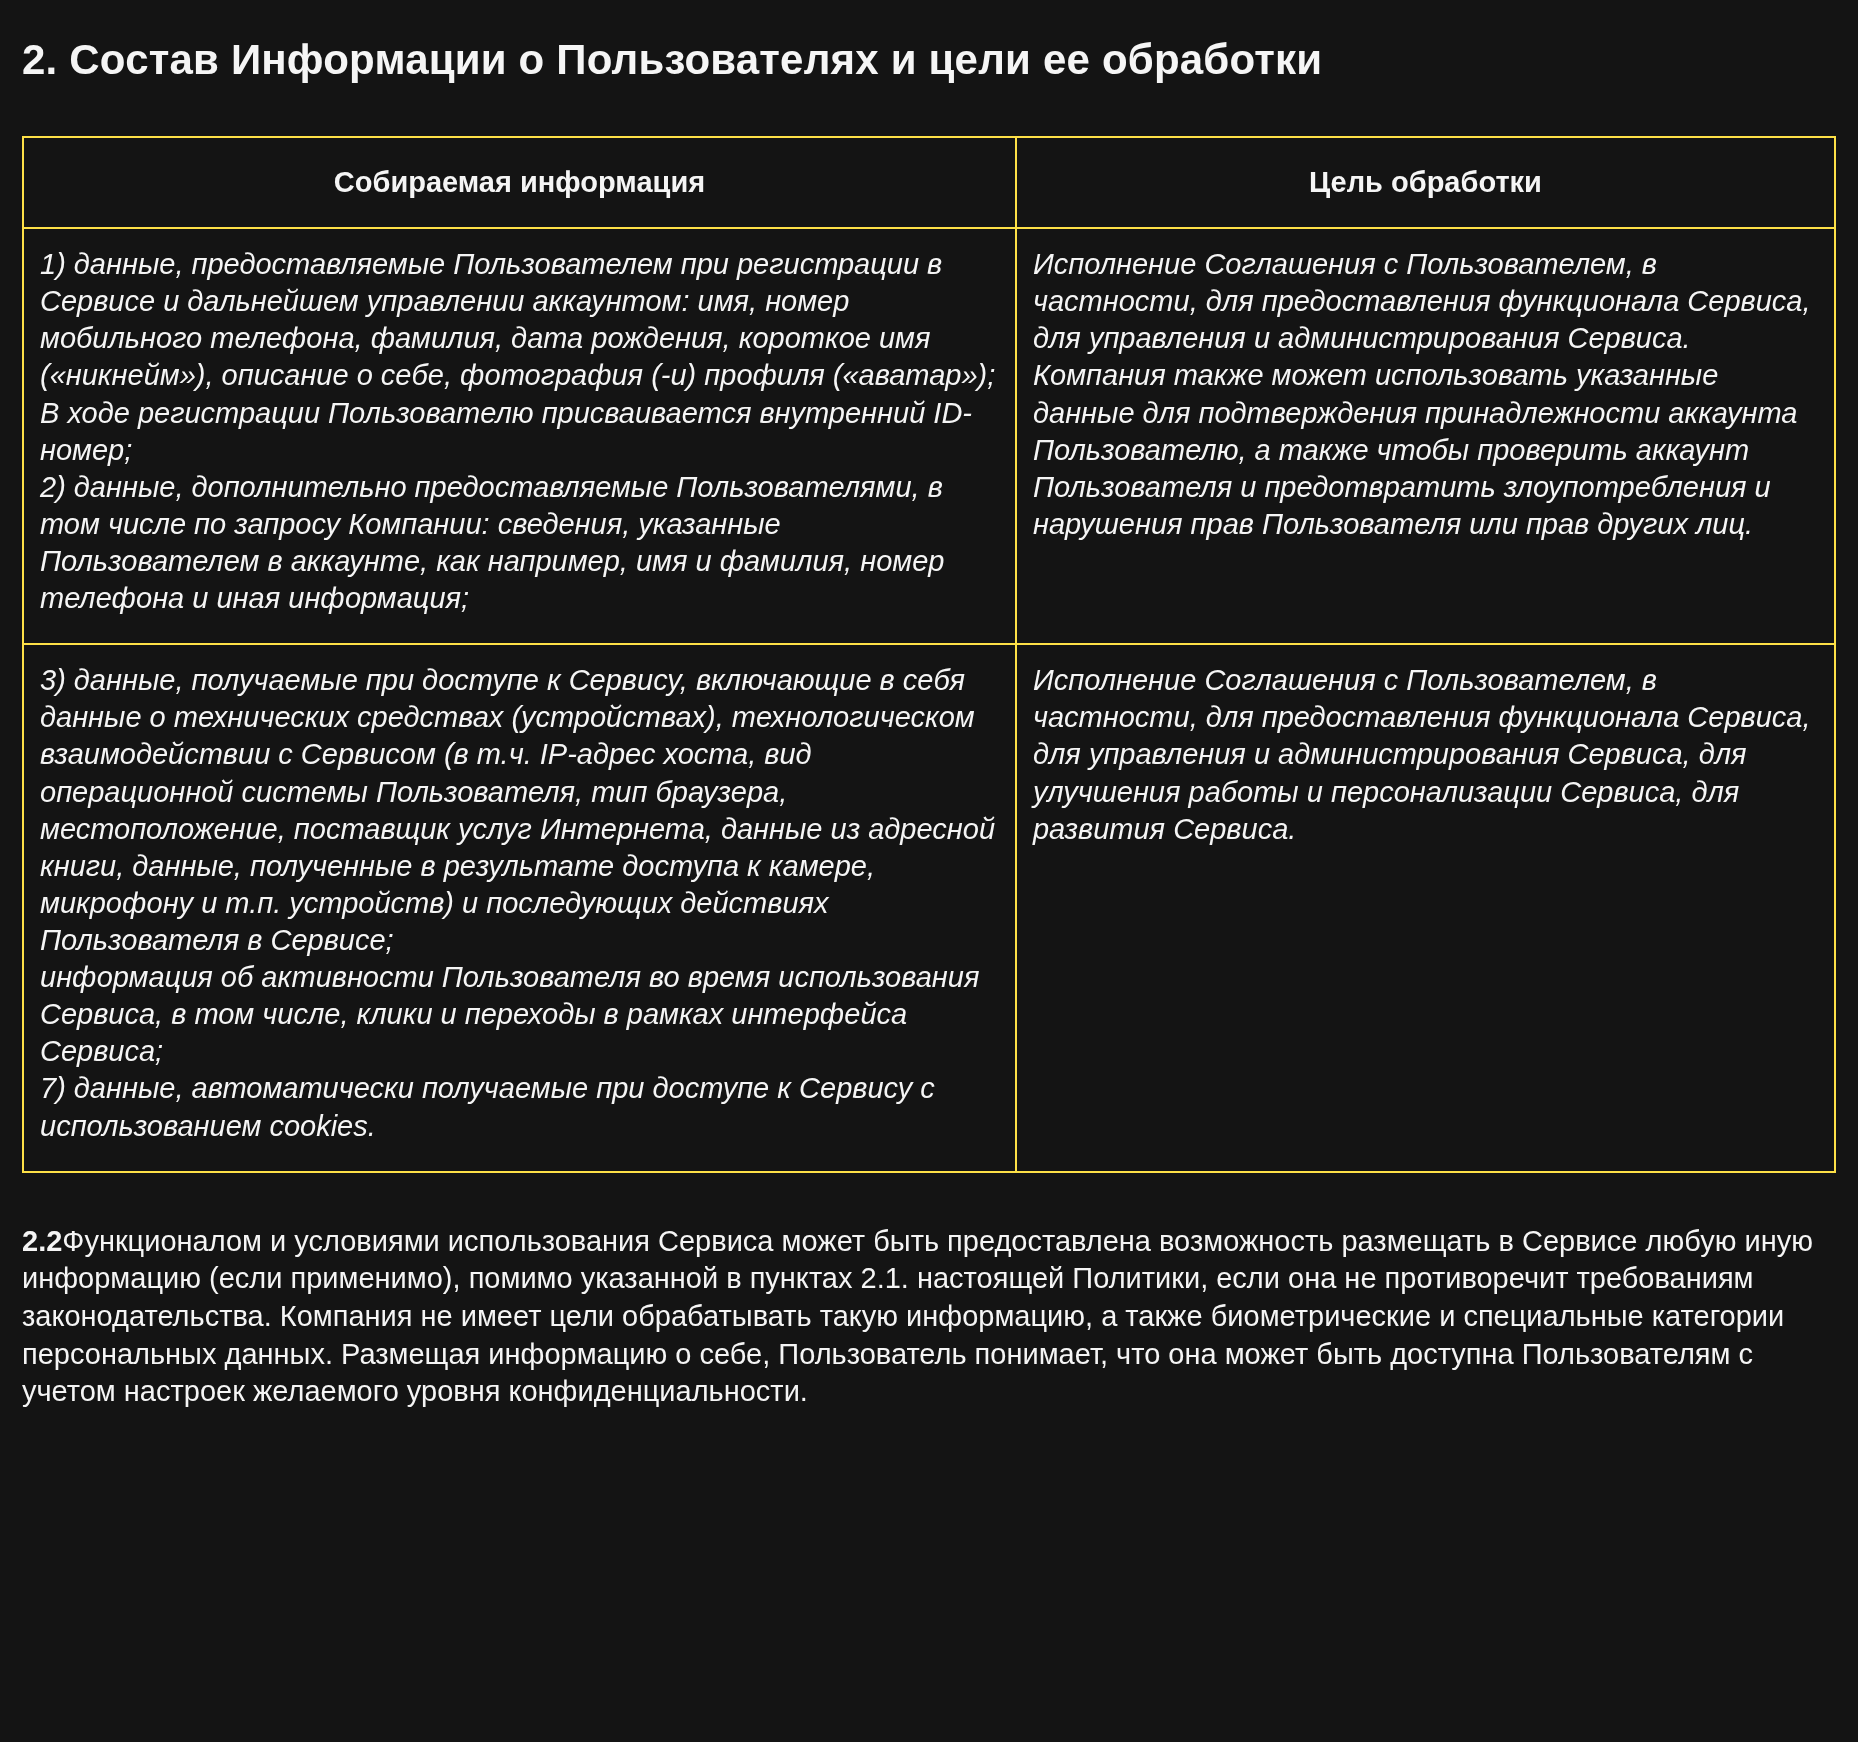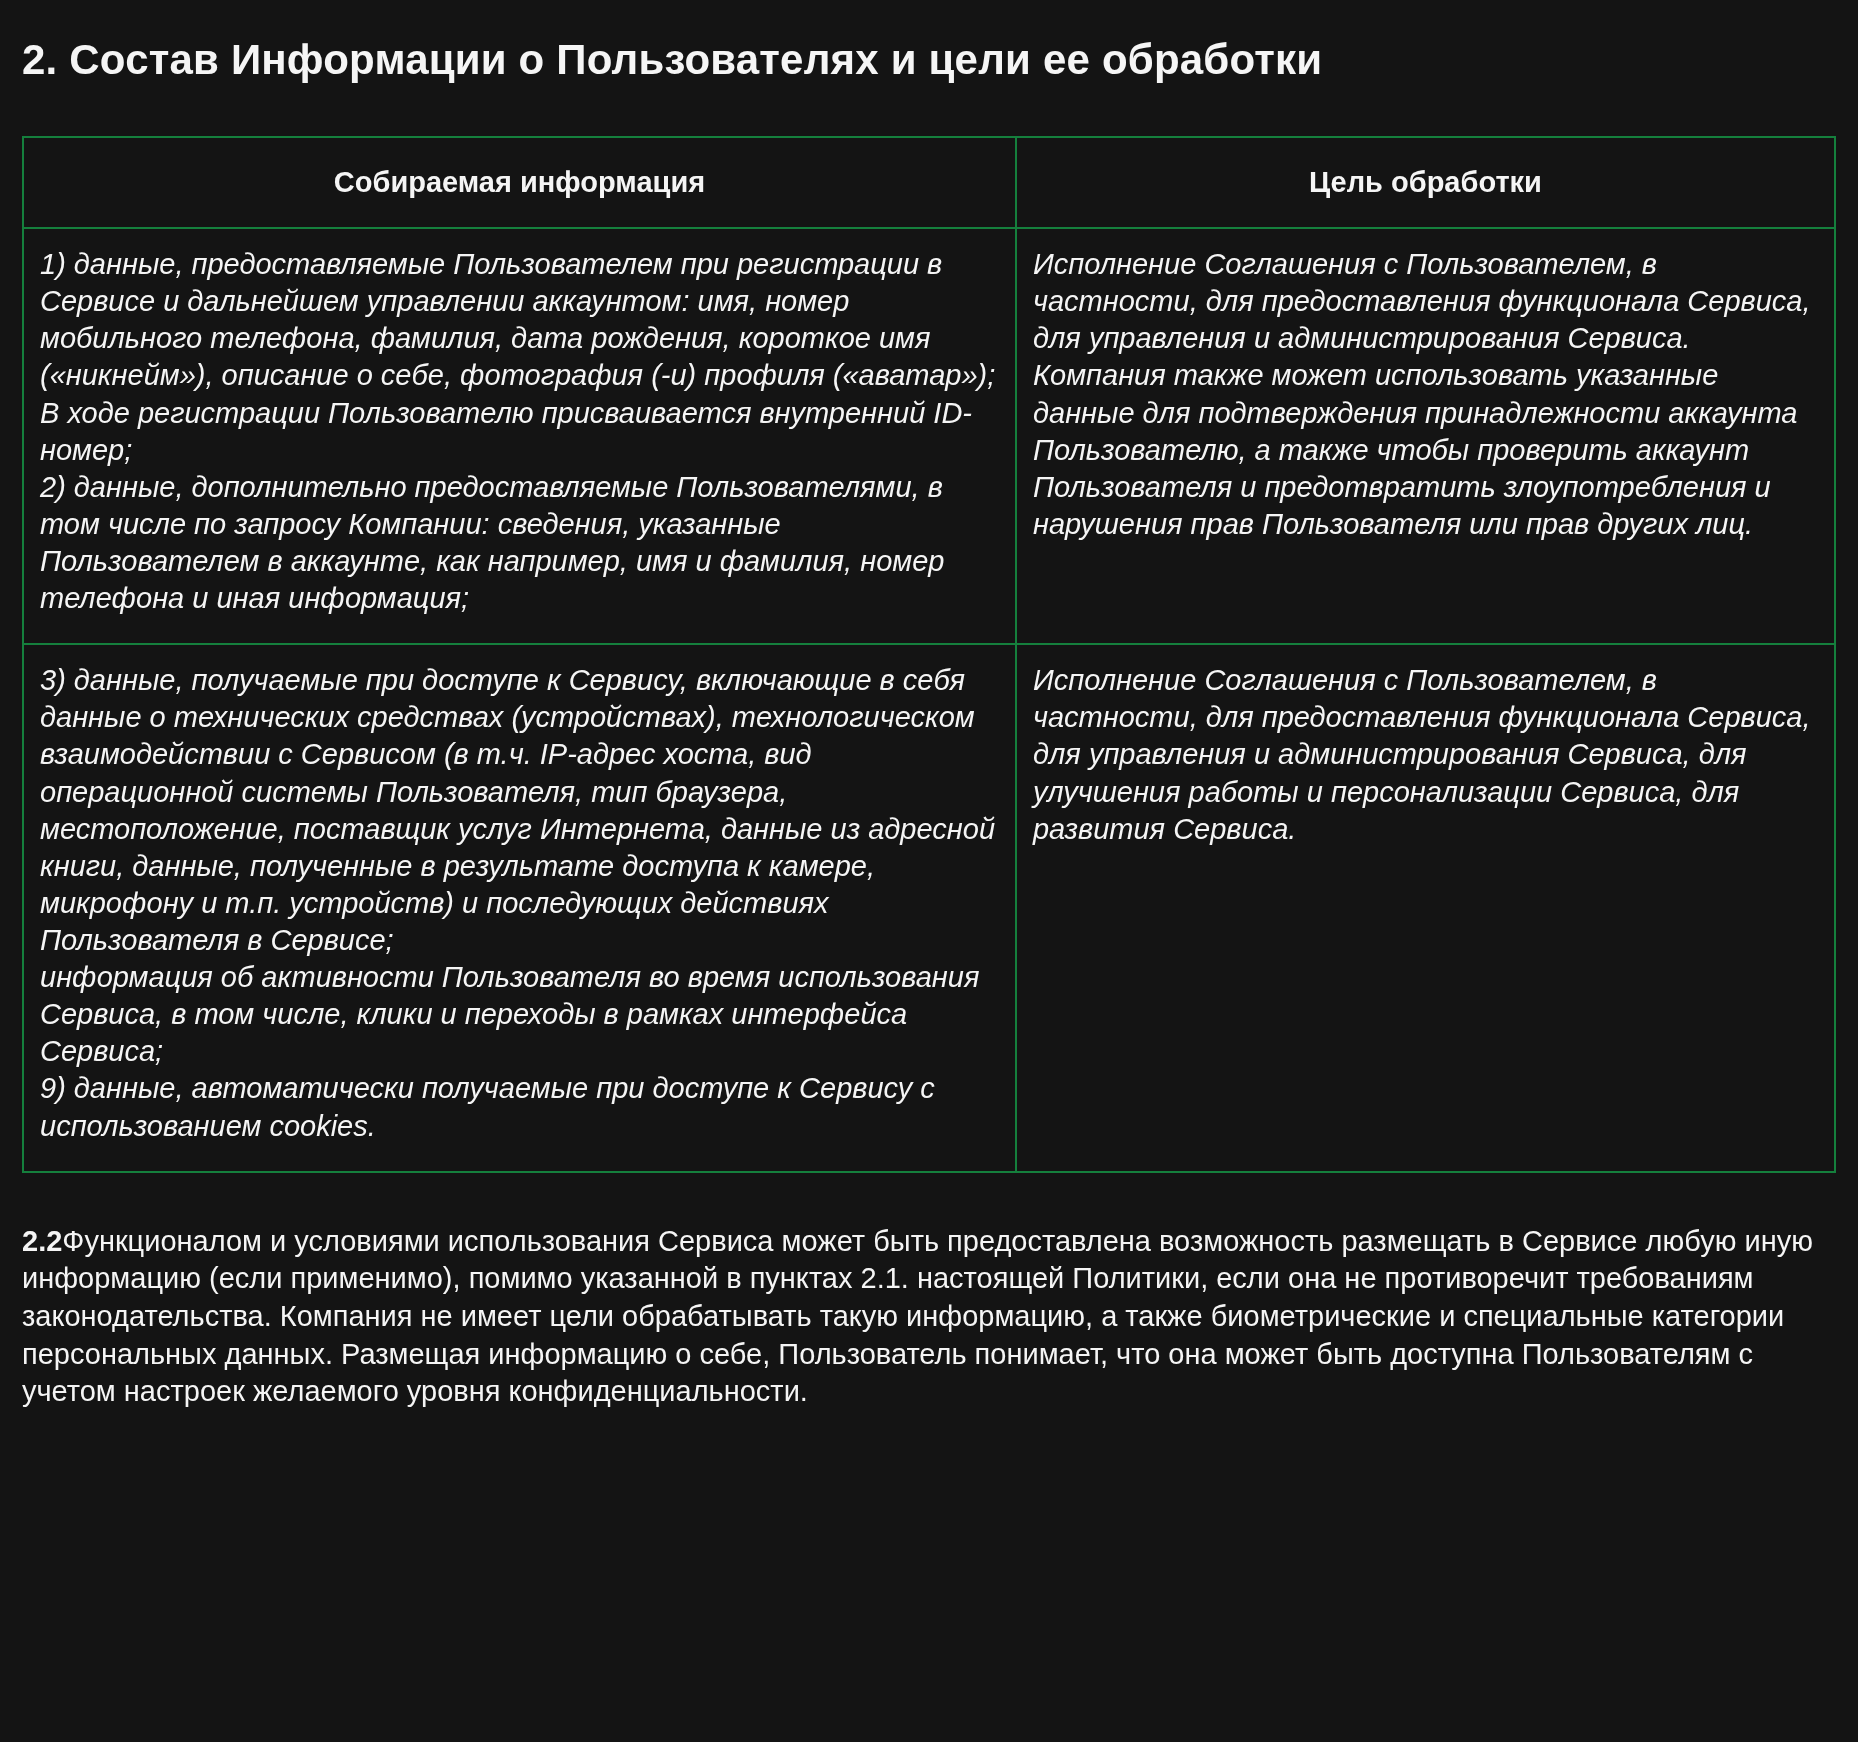--- a/index.html
+++ b/index.html
@@ -26,21 +26,21 @@
   }
   .para b { font-weight: 700; }
   table.info-table {
     width: 100%;
     border-collapse: collapse;
     table-layout: fixed;
     margin: 0 0 50px 0;
   }
   table.info-table th,
   table.info-table td {
-    border: 2px solid #15803d;
+    border: 2px solid #fde047;
     font-size: 29px;
     line-height: 1.28;
     vertical-align: top;
   }
   table.info-table th {
     font-weight: 700;
     text-align: center;
     padding: 26px 16px;
   }
   col.col-collected { width: 54.8%; }
@@ -83,21 +83,21 @@
             <div>2) данные, дополнительно предоставляемые Пользователями, в том числе по запросу Компании: сведения, указанные Пользователем в аккаунте, как например, имя и фамилия, номер телефона и иная информация;</div>
           </td>
         <td class="cell">
             <div>Исполнение Соглашения с Пользователем, в частности, для предоставления функционала Сервиса, для управления и администрирования Сервиса. Компания также может использовать указанные данные для подтверждения принадлежности аккаунта Пользователю, а также чтобы проверить аккаунт Пользователя и предотвратить злоупотребления и нарушения прав Пользователя или прав других лиц.</div>
           </td>
       </tr>
       <tr>
         <td class="cell">
             <div>3) данные, получаемые при доступе к Сервису, включающие в себя данные о технических средствах (устройствах), технологическом взаимодействии с Сервисом (в т.ч. IP-адрес хоста, вид операционной системы Пользователя, тип браузера, местоположение, поставщик услуг Интернета, данные из адресной книги, данные, полученные в результате доступа к камере, микрофону и т.п. устройств) и последующих действиях Пользователя в Сервисе;</div>
             <div>информация об активности Пользователя во время использования Сервиса, в том числе, клики и переходы в рамках интерфейса Сервиса;</div>
-            <div>9) данные, автоматически получаемые при доступе к Сервису с использованием cookies.</div>
+            <div>7) данные, автоматически получаемые при доступе к Сервису с использованием cookies.</div>
           </td>
         <td class="cell">
             <div>Исполнение Соглашения с Пользователем, в частности, для предоставления функционала Сервиса, для управления и администрирования Сервиса, для улучшения работы и персонализации Сервиса, для развития Сервиса.</div>
           </td>
       </tr>
     </tbody>
   </table>
 
   <p class="para footer-para"><b>2.2</b><span>Функционалом и условиями использования Сервиса может быть предоставлена возможность размещать в Сервисе любую иную информацию (если применимо), помимо указанной в пунктах 2.1. настоящей Политики, если она не противоречит требованиям законодательства. Компания не имеет цели обрабатывать такую информацию, а также биометрические и специальные категории персональных данных. Размещая информацию о себе, Пользователь понимает, что она может быть доступна Пользователям с учетом настроек желаемого уровня конфиденциальности.</span></p>
 

